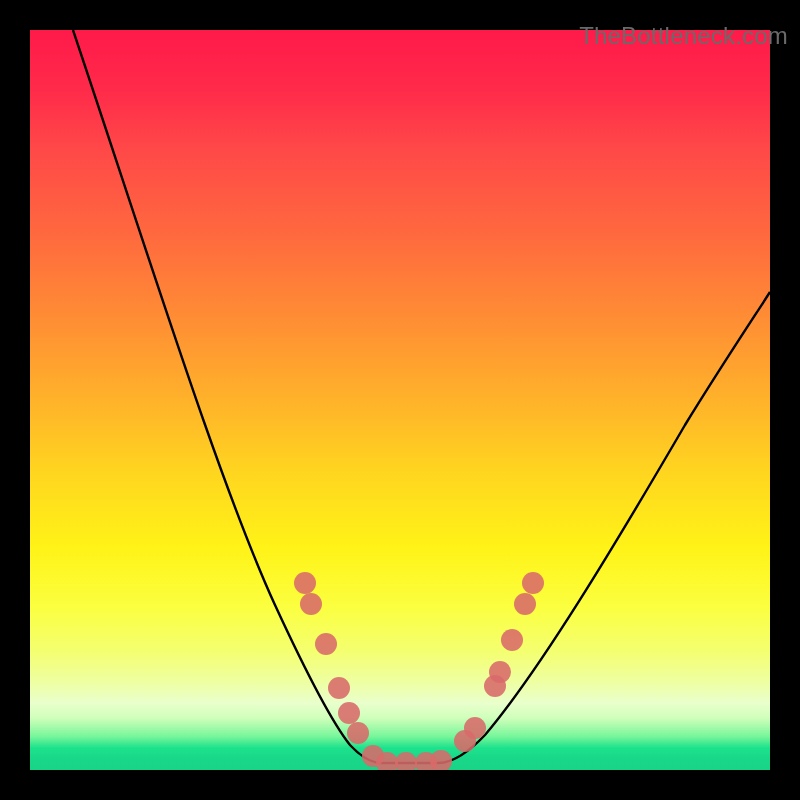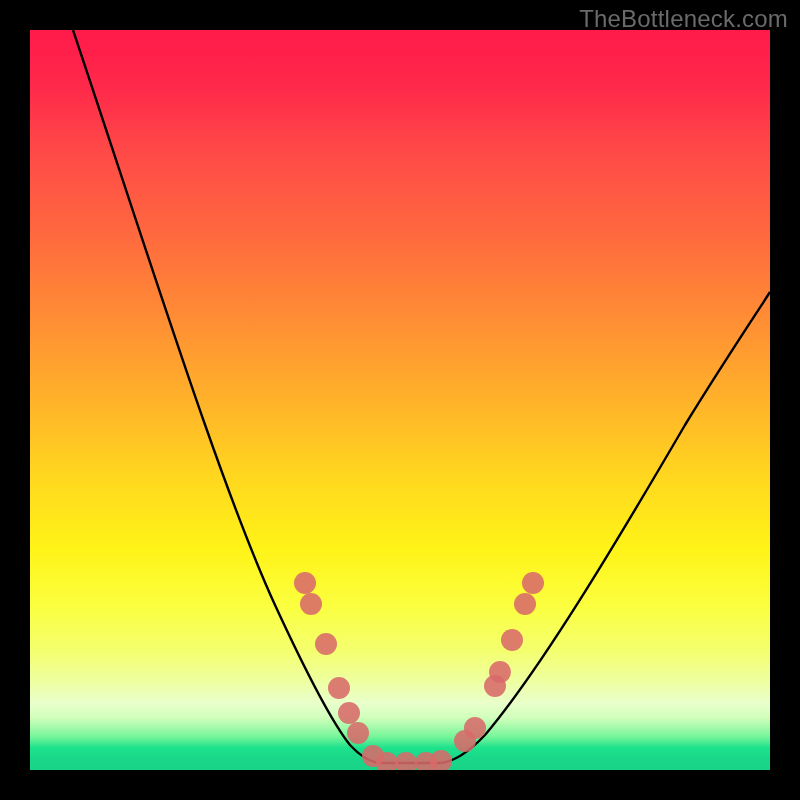--- a/index.html
+++ b/index.html
@@ -39,21 +39,21 @@
         #e9ffcc 91%,
         #cfffba 93%,
         #76f59a 95.5%,
         #1de28c 97%,
         #19d789 98.5%,
         #18d487 100%
       );
   }
   .watermark {
     position: absolute;
-    top: 5px;
+    top: 22px;
     right: 12px;
     color: #6a6a6a;
     font-size: 24px;
     font-weight: 500;
     letter-spacing: 0.2px;
     z-index: 20;
   }
   svg.curve {
     position: absolute;
     inset: 0;

